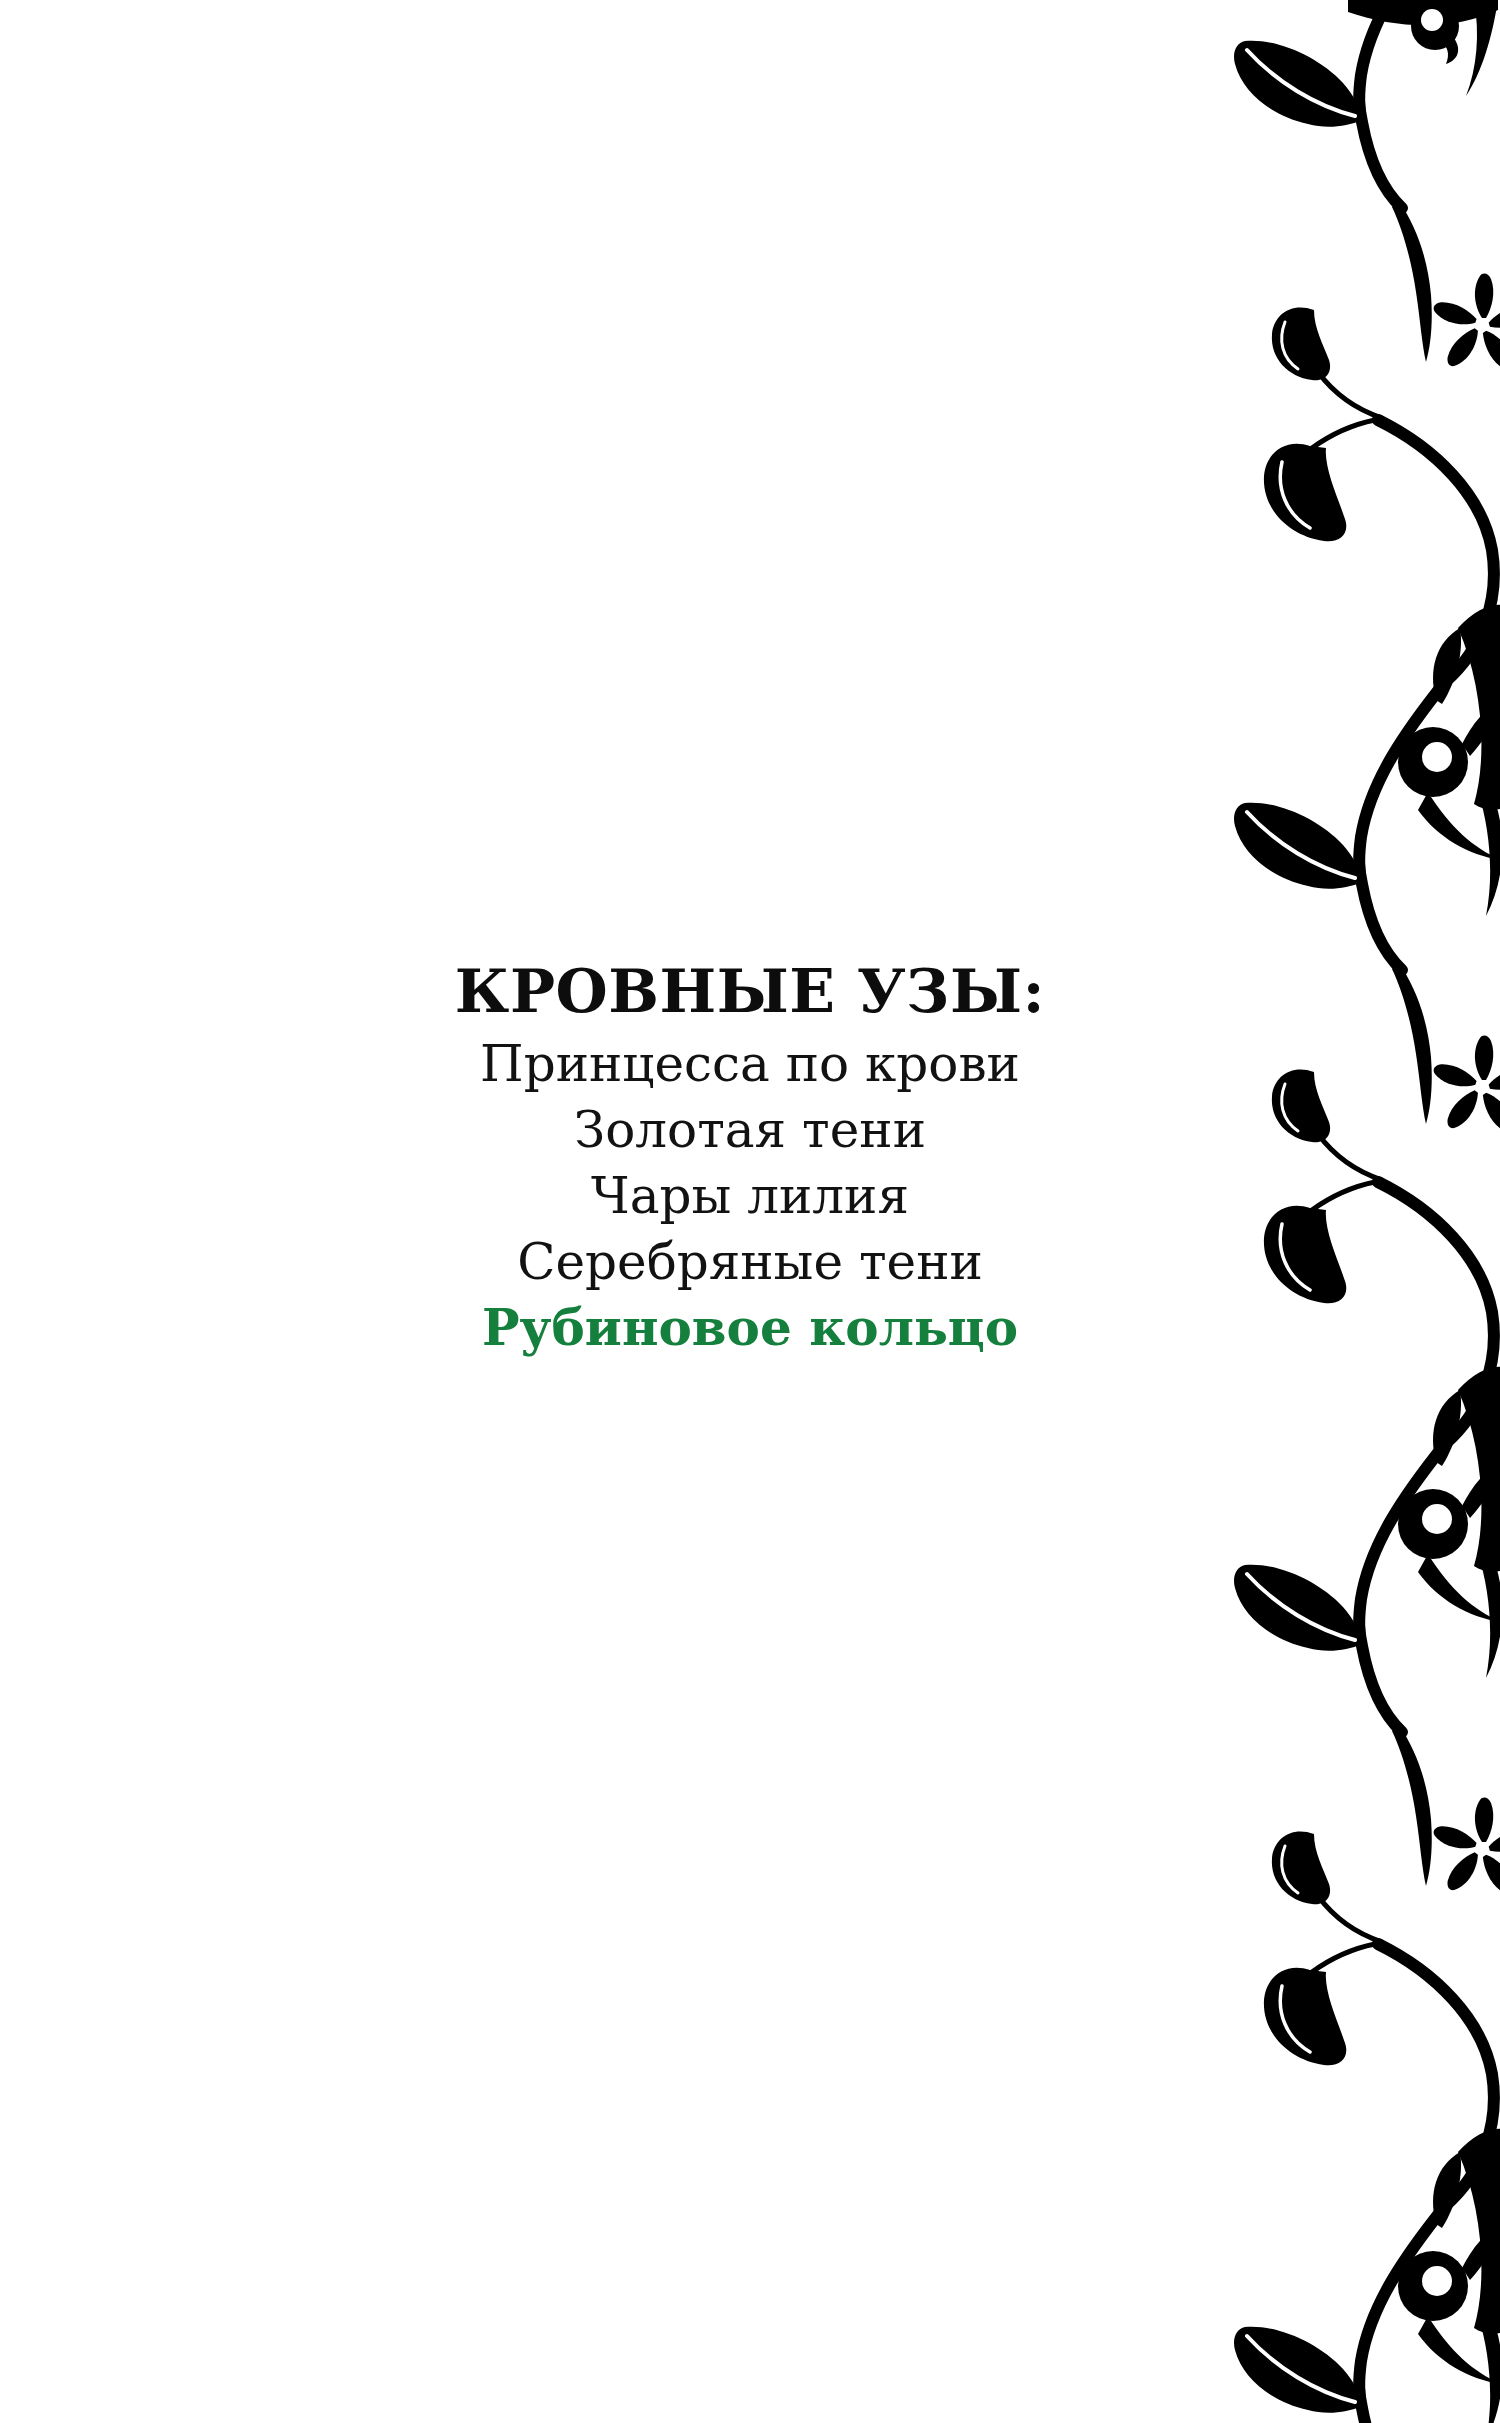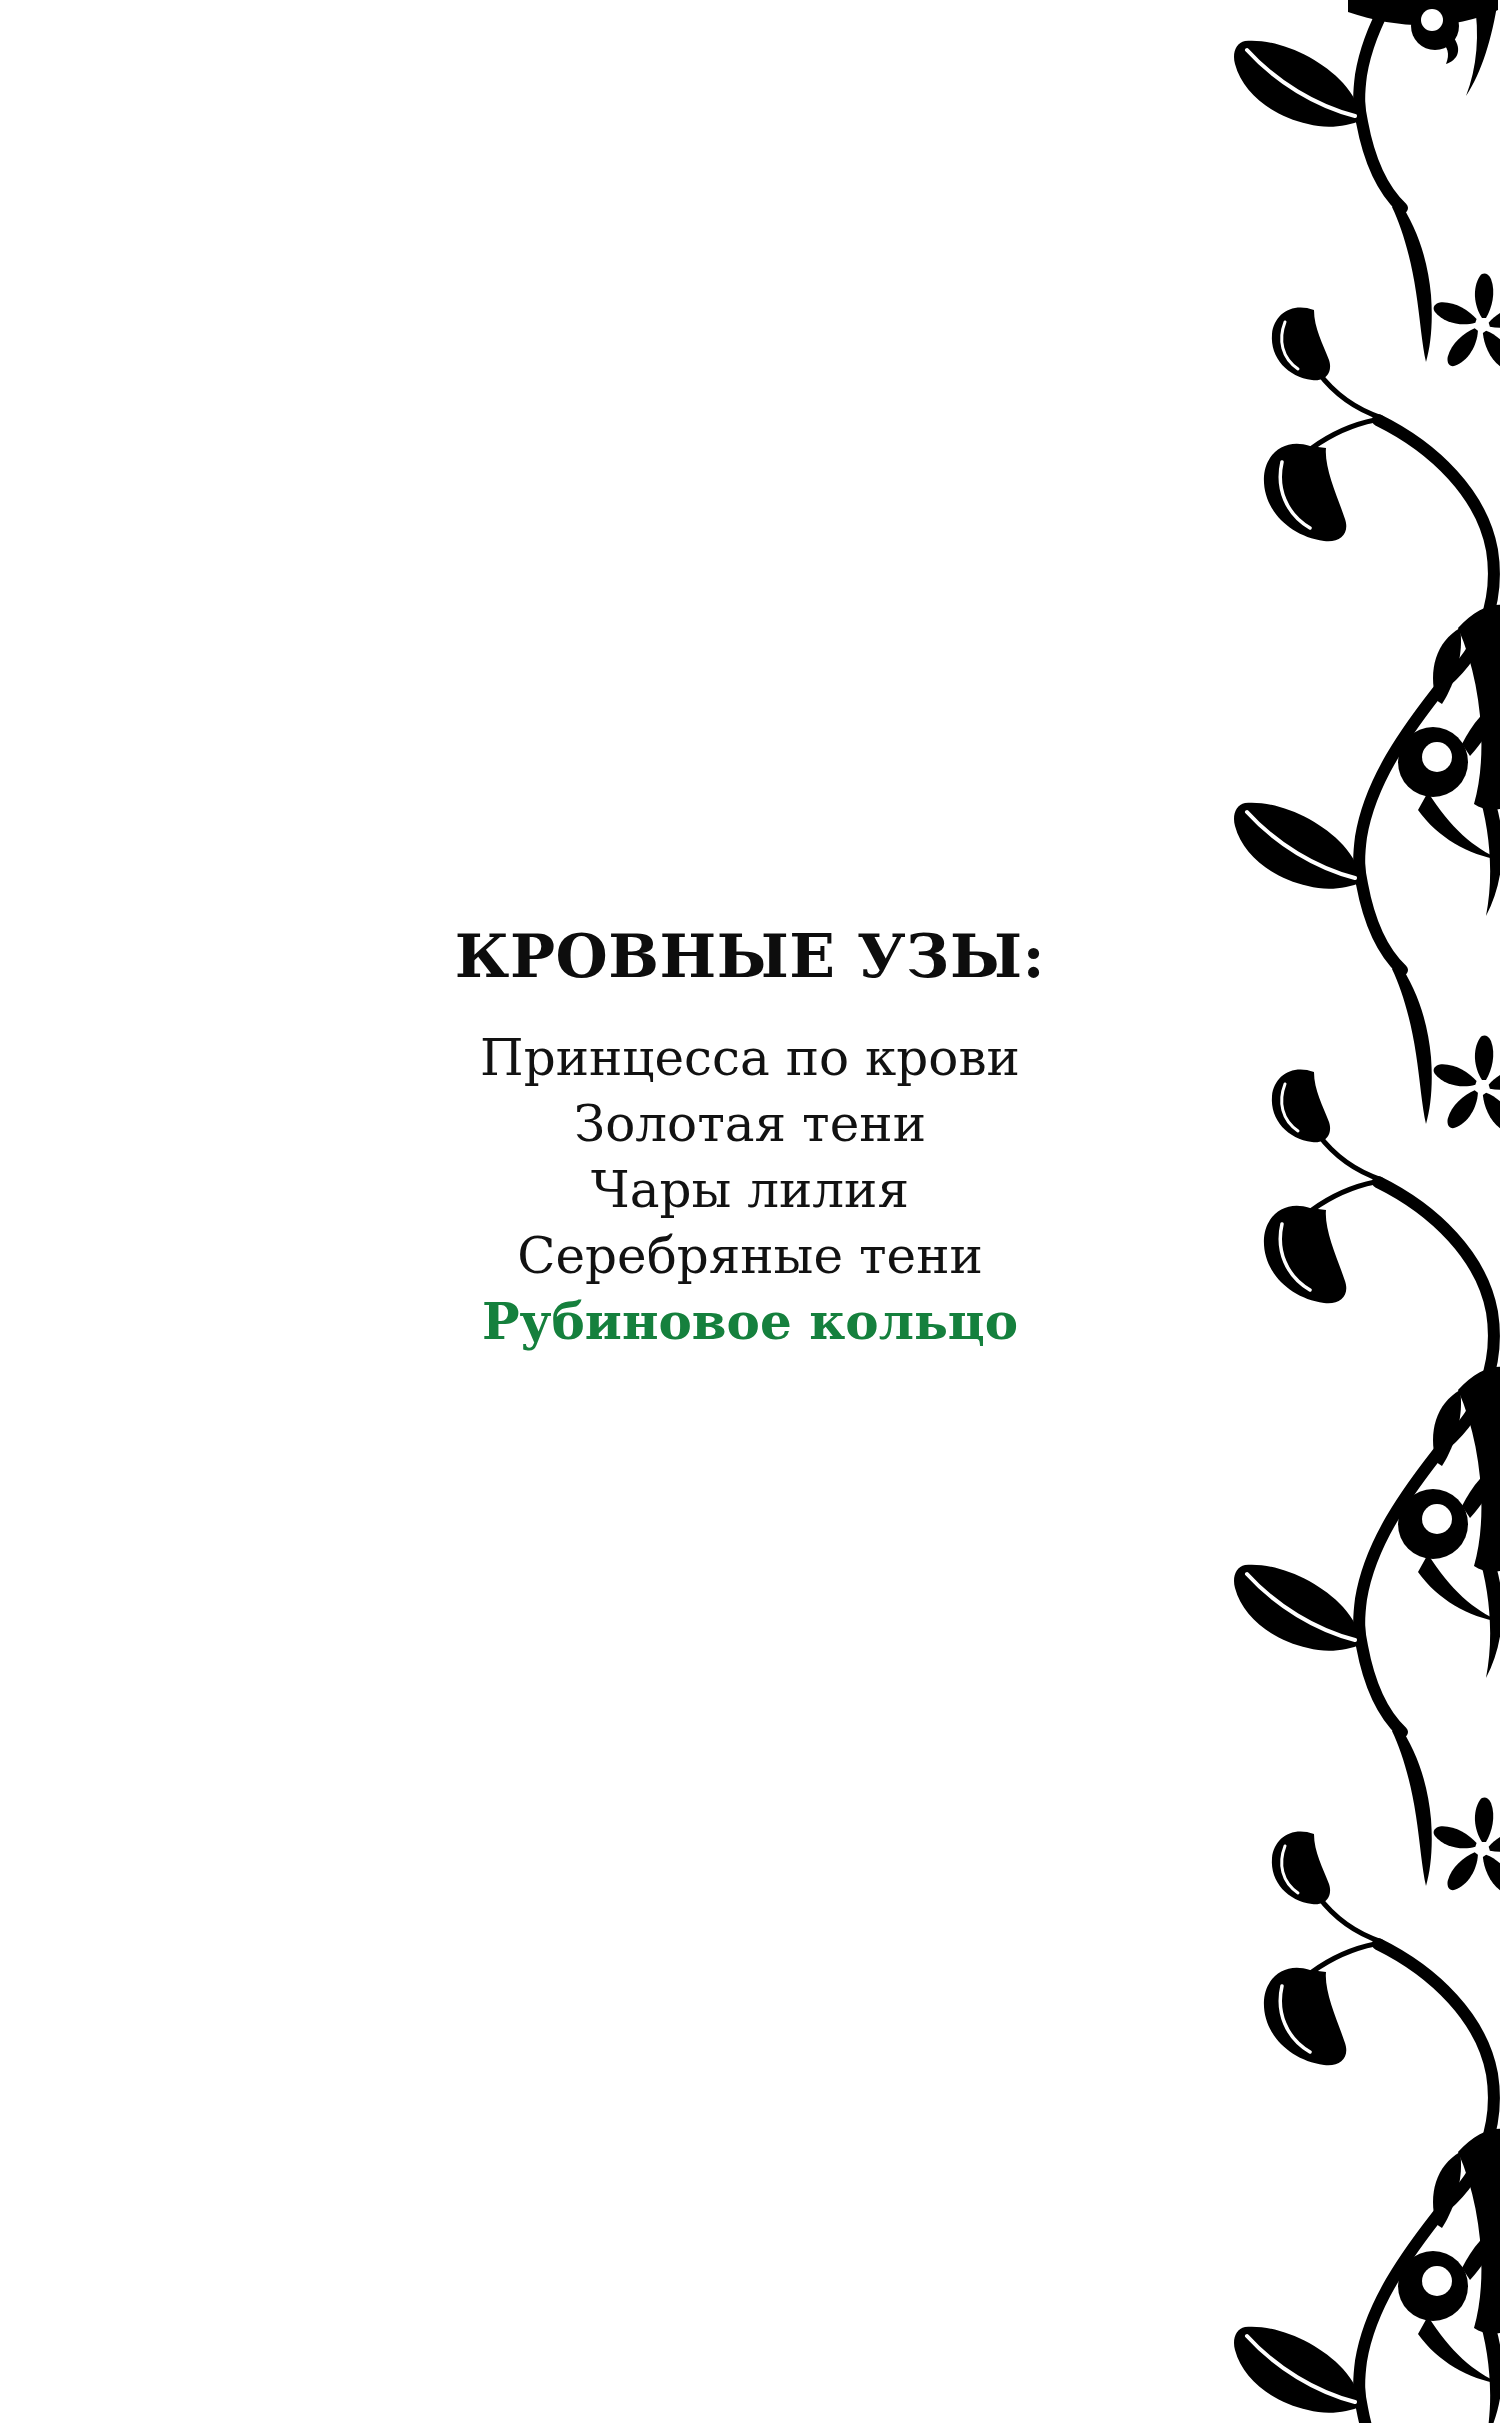--- a/index.html
+++ b/index.html
@@ -10,36 +10,35 @@
   .page {
     position: relative;
     width: 1500px;
     height: 2423px;
     background: #ffffff;
     overflow: hidden;
     font-family: "DejaVu Serif", "Liberation Serif", serif;
   }
   .series-block {
     position: absolute;
-    top: 916px;
+    top: 951px;
     left: 0;
     width: 1500px;
     text-align: center;
     color: #0f0f0f;
   }
   .series-title {
     margin: 0;
     font-size: 60px;
     line-height: 80px;
     font-weight: 700;
     letter-spacing: 0.5px;
     color: #0d0d0d;
   }
   .book-list {
-    margin-top: 29px;
   }
   .book {
     font-size: 50px;
     line-height: 66px;
     font-weight: 400;
     color: #121212;
   }
   .book.bold {
     font-weight: 700;
     color: #15803d;

